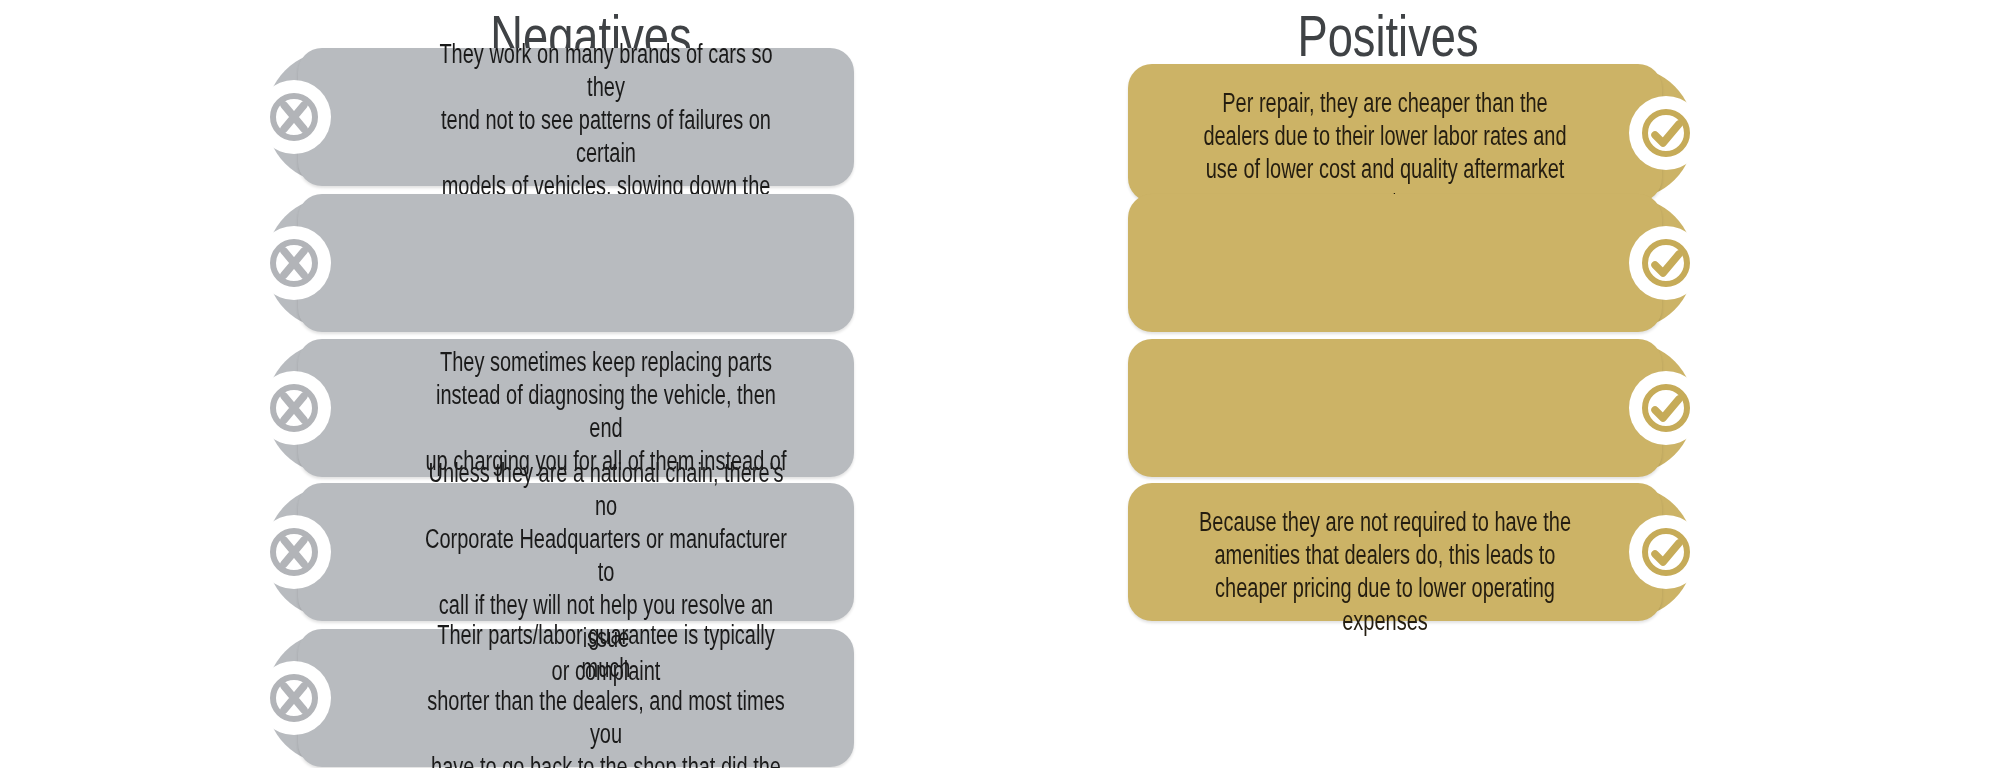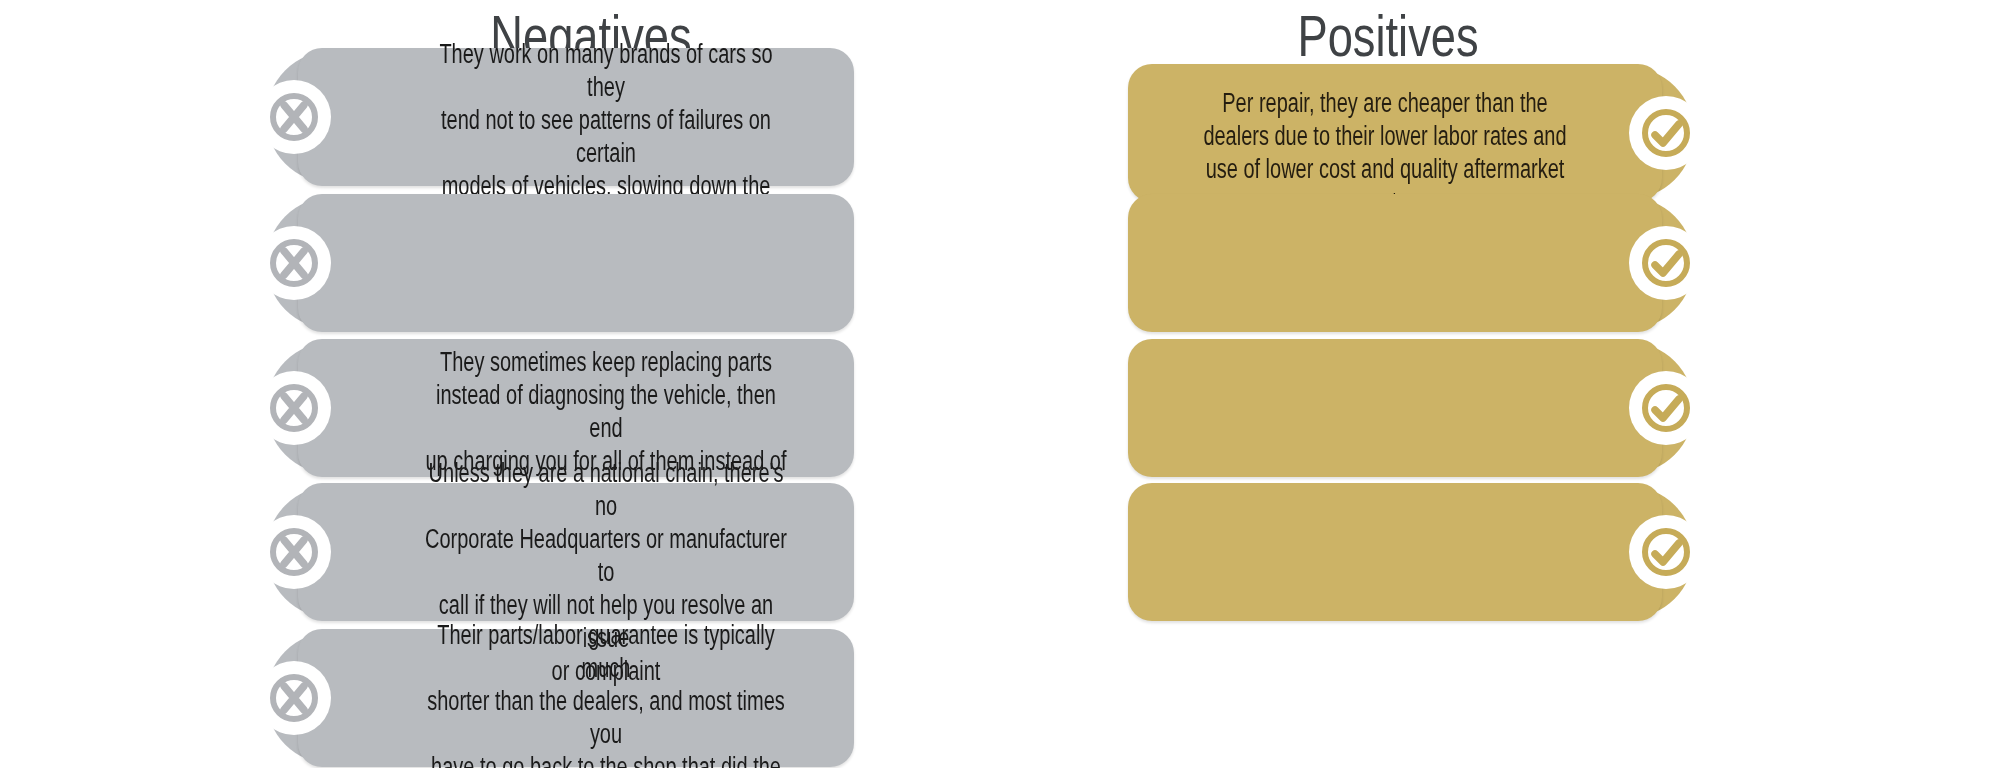--- a/index.html
+++ b/index.html
@@ -162,16 +162,22 @@
   </div>
 
   <div class="row pos" style="top:483px;">
     <div class="bulge"></div>
     <div class="rect"></div>
     <div class="bite"></div>
     <svg class="icon" viewBox="-32 -32 64 64">
       <circle r="21" fill="#ffffff" stroke="#c6ab58" stroke-width="6"></circle>
       <path d="M-11,2 L-3,10 L13,-9" stroke="#c6ab58" stroke-width="7.5" stroke-linecap="round" stroke-linejoin="round" fill="none"></path>
     </svg>
+    <div class="box-text">
+      <span>Because they are not required to have the
+amenities that dealers do, this leads to
+cheaper pricing due to lower operating
+expenses</span>
+    </div>
   </div>
 
 
 </div>
 
 </body></html>

